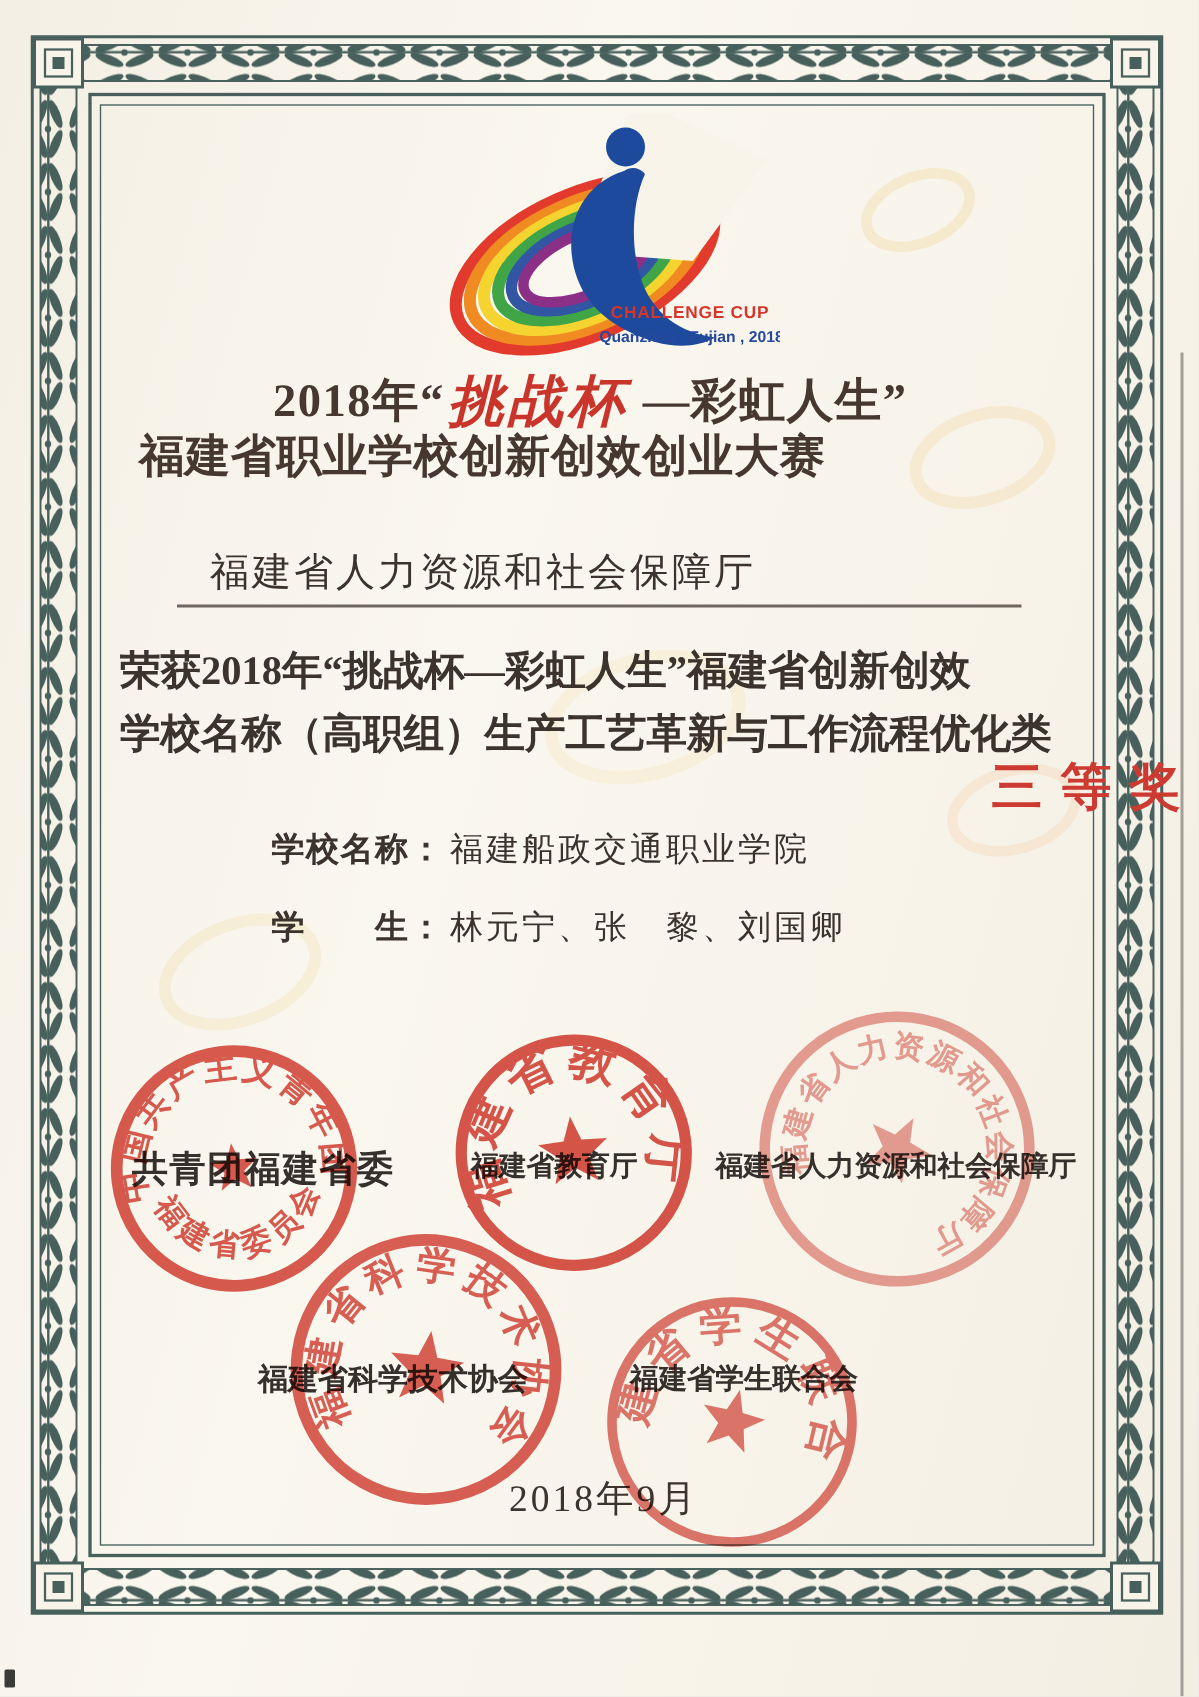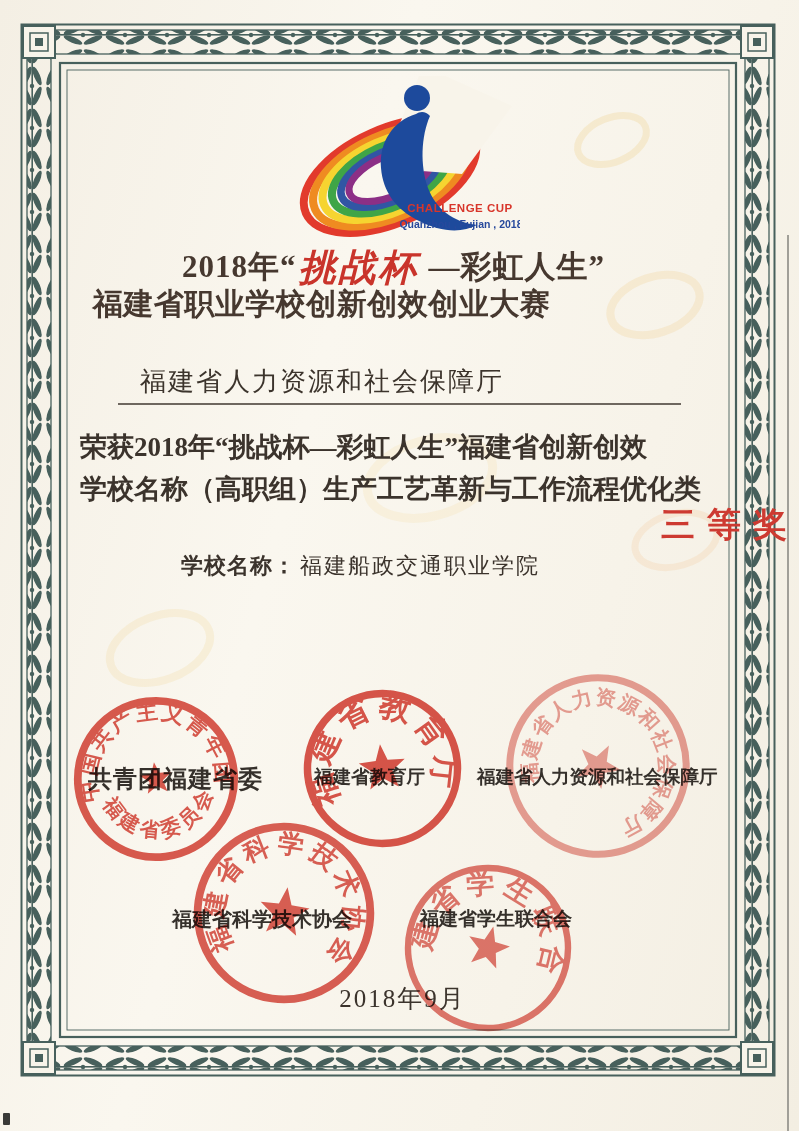--- a/index.html
+++ b/index.html
@@ -160,20 +160,23 @@
   <div class="abs project z1">福建省人力资源和社会保障厅</div>
   <div class="abs rule z1"></div>
 
   <div class="abs bodyline b1 z1">荣获2018年“挑战杯—彩虹人生”福建省创新创效</div>
   <div class="abs bodyline b2 z1">学校名称（高职组）生产工艺革新与工作流程优化类</div>
   <div class="abs award z1">三等奖</div>
 
   <div class="abs field f1 z1">
     <span class="lab">学校名称：</span><span class="val">福建船政交通职业学院</span>
   </div>
+  <div class="abs field f2 z1">
+    <span class="lab">学　　生：</span><span class="val">林元宁、张　黎、刘国卿</span>
+  </div>
 
   <div class="abs issuer i1">共青团福建省委</div>
   <div class="abs issuer i2">福建省教育厅</div>
   <div class="abs issuer i3">福建省人力资源和社会保障厅</div>
   <div class="abs issuer i4">福建省科学技术协会</div>
   <div class="abs issuer i5">福建省学生联合会</div>
 
   <svg class="abs stamp s1" viewBox="0 0 220 220">
     <defs>
       <path id="s1t" d="M43.3,148.5 A77,77 0 1 1 176.7,148.5"></path>

